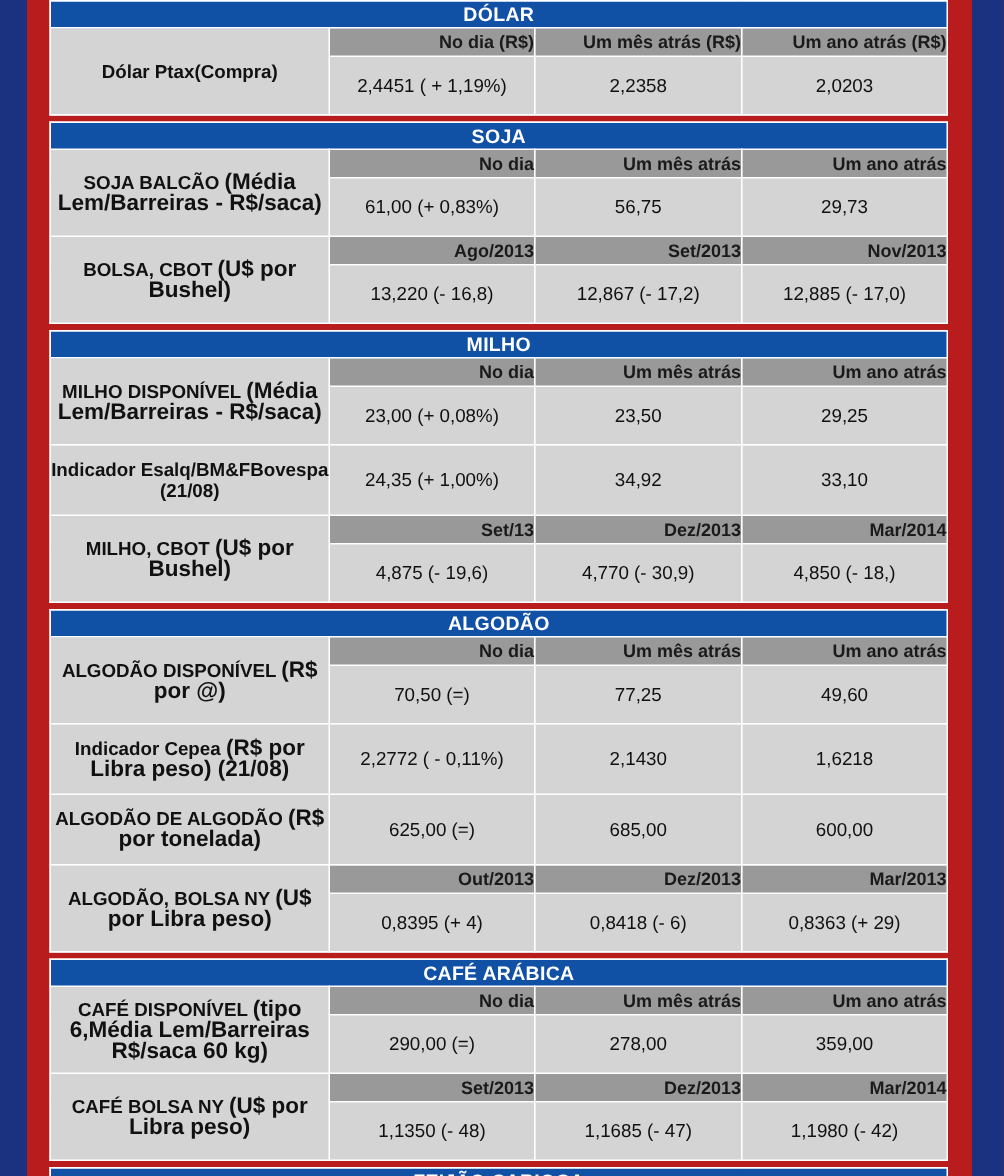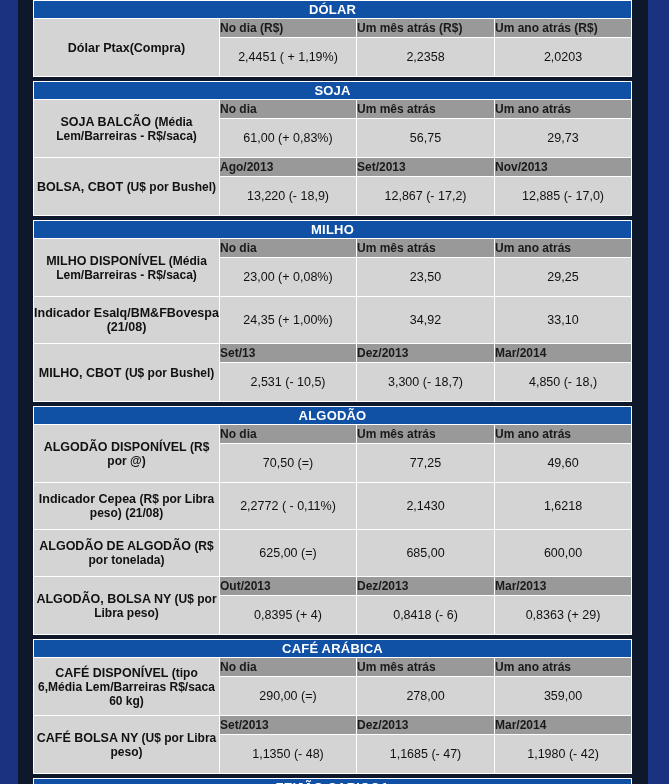--- a/index.html
+++ b/index.html
@@ -19,21 +19,21 @@
     height: 784px;
     background: #1b3281;
   }
   
   #page-body {
     position: absolute;
     left: 18px;
     top: 0;
     width: 630px;
     height: 784px;
-    background: #0f172a;
+    background: #b91c1c;
     box-sizing: border-box;
     overflow: hidden;
   }
   #content {
     position: absolute;
     left: 15px;
     top: 0;
     width: 598px;
   }
   .section {
@@ -60,36 +60,36 @@
     line-height: 17px;
     letter-spacing: 0.2px;
     border: none;
   }
   
   .colhead {
     background: #999999;
     color: #1a1a1a;
     font-size: 12px;
     font-weight: bold;
-    text-align: left;
+    text-align: right;
     height: 18px;
     line-height: 18px;
   }
   
   .label-cell {
     background: #d4d4d4;
     color: #111111;
     font-size: 12.5px;
     font-weight: bold;
     text-align: center;
     padding: 3px 4px 3px 5px;
     line-height: 14px;
   }
   .label-cell .unit {
-    font-size: 12px;
+    font-size: 15px;
     font-weight: bold;
     letter-spacing: 0;
   }
   
   .val-cell {
     background: #d4d4d4;
     color: #111111;
     font-size: 12.5px;
     text-align: center;
     height: 24px;
@@ -162,21 +162,21 @@
               <td class="val-cell tall">56,75</td>
               <td class="val-cell tall">29,73</td>
             </tr>
             <tr>
               <td class="label-cell" rowspan="2"><span>BOLSA, CBOT</span> <span class="unit">(U$ por Bushel)</span></td>
               <td class="colhead">Ago/2013</td>
               <td class="colhead">Set/2013</td>
               <td class="colhead">Nov/2013</td>
             </tr>
             <tr>
-              <td class="val-cell tall">13,220 (- 18,9)</td>
+              <td class="val-cell tall">13,220 (- 16,8)</td>
               <td class="val-cell tall">12,867 (- 17,2)</td>
               <td class="val-cell tall">12,885 (- 17,0)</td>
             </tr>
           </tbody>
         </table>
         <table class="section">
           <colgroup>
             <col style="width: 186px;">
             <col style="width: 137px;">
             <col style="width: 138px;">
@@ -203,22 +203,22 @@
               <td class="val-cell xtall">34,92</td>
               <td class="val-cell xtall">33,10</td>
             </tr>
             <tr>
               <td class="label-cell" rowspan="2"><span>MILHO, CBOT</span> <span class="unit">(U$ por Bushel)</span></td>
               <td class="colhead">Set/13</td>
               <td class="colhead">Dez/2013</td>
               <td class="colhead">Mar/2014</td>
             </tr>
             <tr>
-              <td class="val-cell tall">2,531 (- 10,5)</td>
-              <td class="val-cell tall">3,300 (- 18,7)</td>
+              <td class="val-cell tall">4,875 (- 19,6)</td>
+              <td class="val-cell tall">4,770 (- 30,9)</td>
               <td class="val-cell tall">4,850 (- 18,)</td>
             </tr>
           </tbody>
         </table>
         <table class="section">
           <colgroup>
             <col style="width: 186px;">
             <col style="width: 137px;">
             <col style="width: 138px;">
             <col style="width: 137px;">

